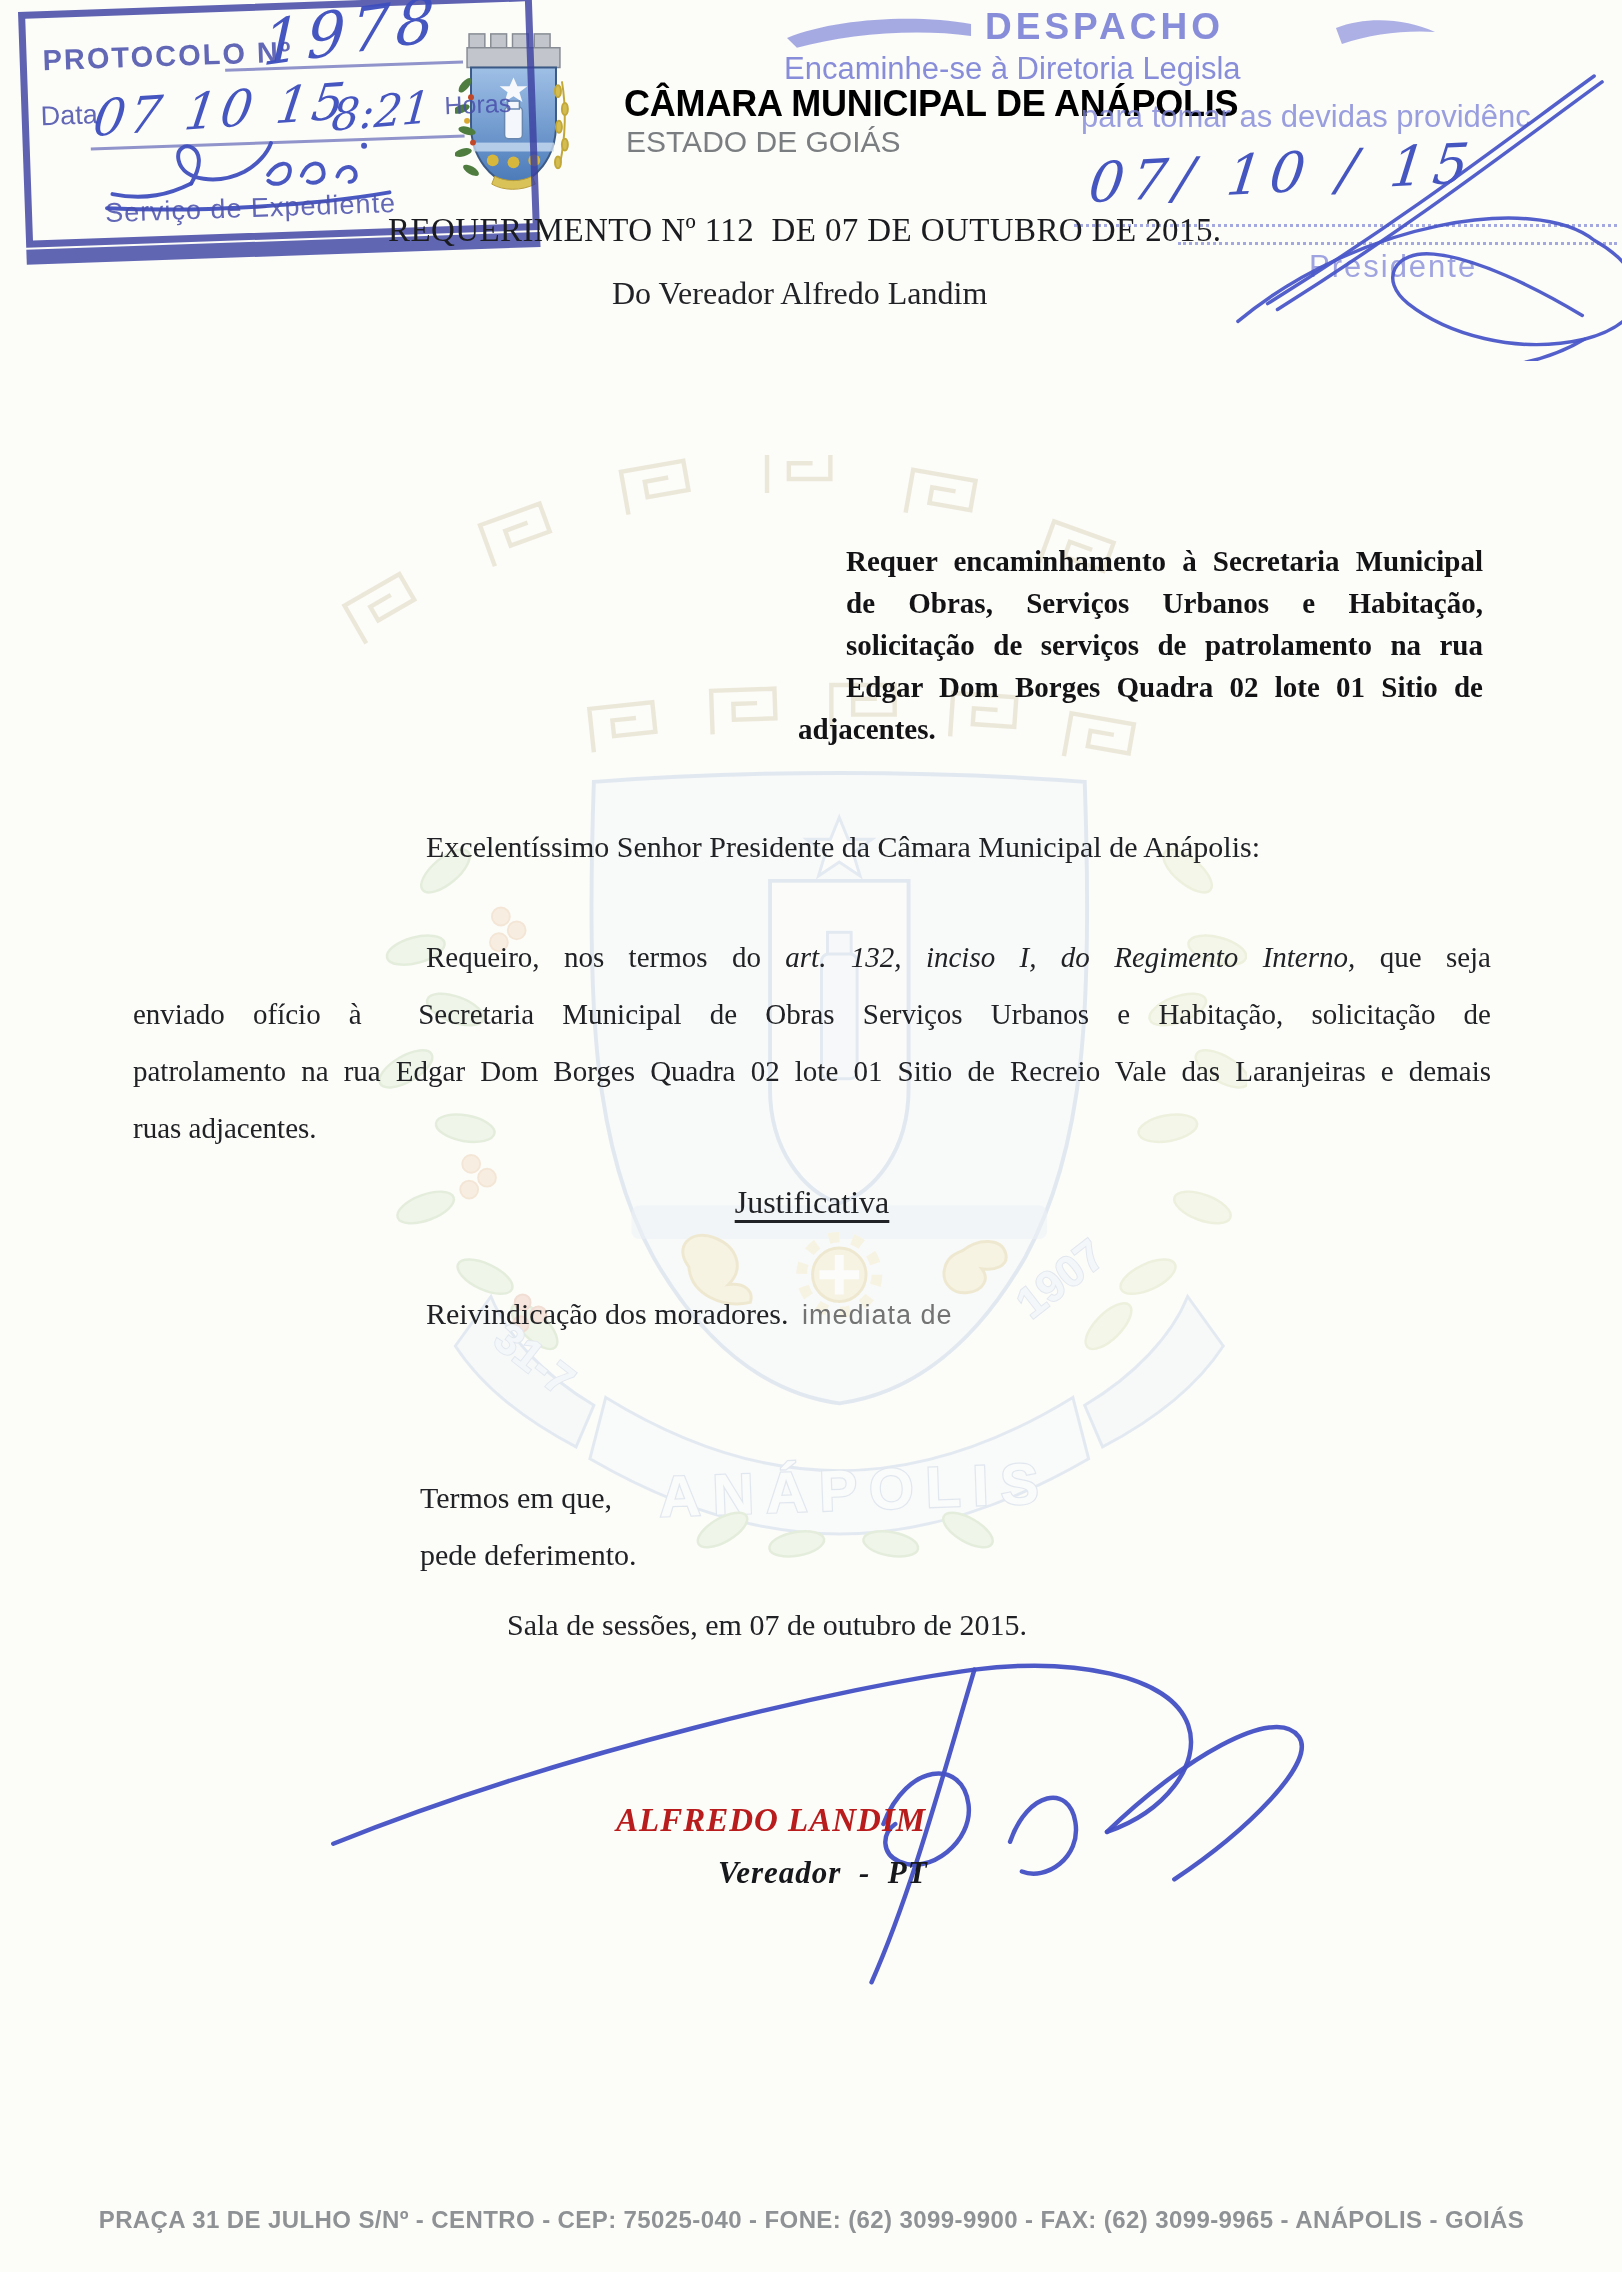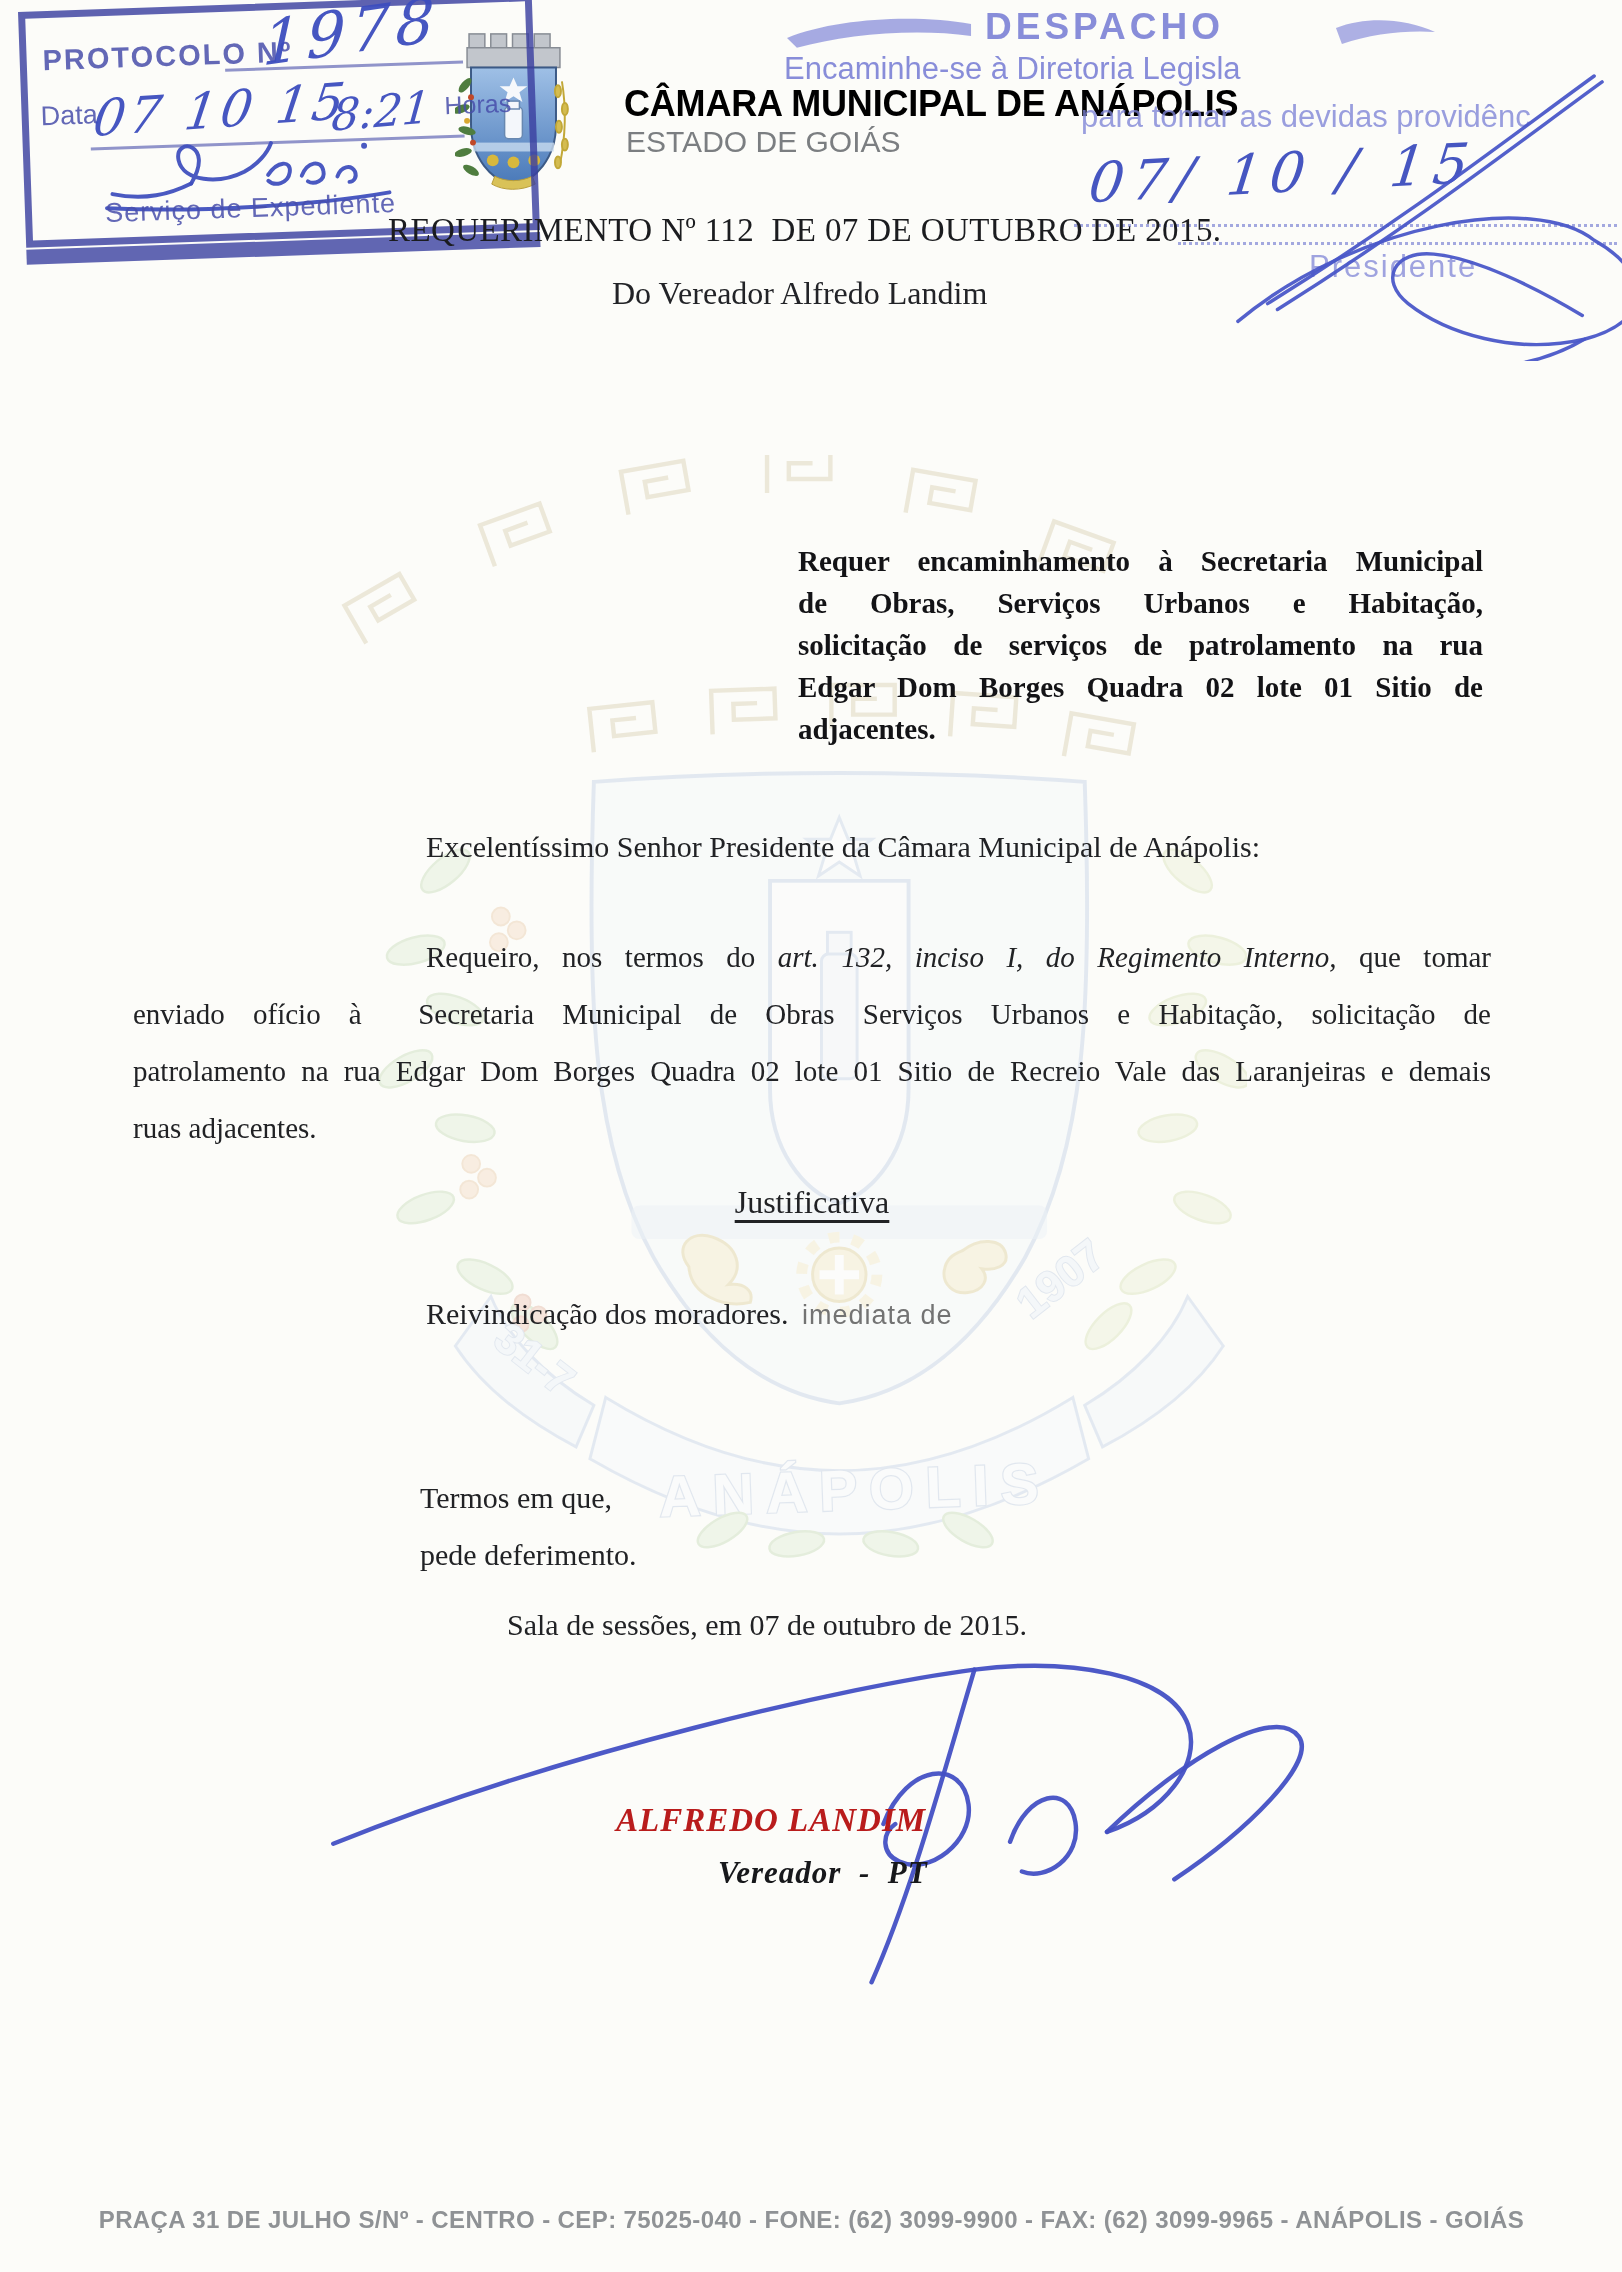--- a/index.html
+++ b/index.html
@@ -5,21 +5,21 @@
   html,body{margin:0;padding:0;background:#d9d9d6;}
   .page{position:relative;width:1623px;height:2272px;margin:0 auto;background:#fcfcf9;
         overflow:hidden;font-family:"Liberation Serif",serif;color:#212225;}
   .abs{position:absolute;}
   .ws{white-space:pre-wrap;}
 
   
   .doc-title{font-size:33px;letter-spacing:0.4px;color:#1b1c1f;}
   .author{font-size:32px;color:#222327;}
   .summary{width:685px;font-weight:bold;font-size:29px;line-height:42px;color:#131316;}
-  .summary .jline{text-align:justify;text-align-last:justify;}
+  .summary .jline{text-align:justify;text-align-last:justify;margin-left:48px;}
   .summary .lastline{text-align:left;}
   .salutation{font-size:30px;}
   .bodytext{width:1358px;font-size:29px;line-height:57px;}
   .bodytext .jline{text-align:justify;text-align-last:justify;}
   .bodytext .ind{padding-left:293px;}
   .justif{width:1358px;text-align:center;font-size:32px;}
   .justif span{text-decoration:underline;text-underline-offset:7px;text-decoration-thickness:2.5px;}
   .plain30{font-size:30px;}
   .ghost{font-family:"Liberation Sans",sans-serif;font-size:27px;color:#737373;letter-spacing:1px;}
   .signer-name{font-size:33px;font-weight:bold;font-style:italic;color:#b91c1c;letter-spacing:1px;}
@@ -239,21 +239,21 @@
     <div class="jline ws">de Obras, Serviços Urbanos e Habitação,</div>
     <div class="jline ws">solicitação de serviços de patrolamento na rua</div>
     <div class="jline ws">Edgar Dom Borges Quadra 02 lote 01 Sitio de</div>
     <div class="lastline ws">adjacentes.</div>
   </div>
 
   <div class="abs salutation" style="left:426px;top:830px;">Excelentíssimo Senhor Presidente da Câmara Municipal de Anápolis:</div>
 
   <div class="abs bodytext" style="left:133px;top:929px;">
     <div class="jline ind">
-      <span class="ws">Requeiro, nos termos do </span><span class="ws" style="font-style:italic;margin-top:13px;">art. 132, inciso I, do Regimento Interno,</span><span class="ws"> que tomar</span>
+      <span class="ws">Requeiro, nos termos do </span><span class="ws" style="font-style:italic;margin-top:13px;">art. 132, inciso I, do Regimento Interno,</span><span class="ws"> que seja</span>
     </div>
     <div class="jline ws">enviado ofício à  Secretaria Municipal de Obras Serviços Urbanos e Habitação, solicitação de</div>
     <div class="jline ws">patrolamento na rua Edgar Dom Borges Quadra 02 lote 01 Sitio de Recreio Vale das Laranjeiras e demais</div>
     <div class="ws">ruas adjacentes.</div>
   </div>
 
   <div class="abs justif" style="left:133px;top:1184px;">
     <span>Justificativa</span>
   </div>
 

